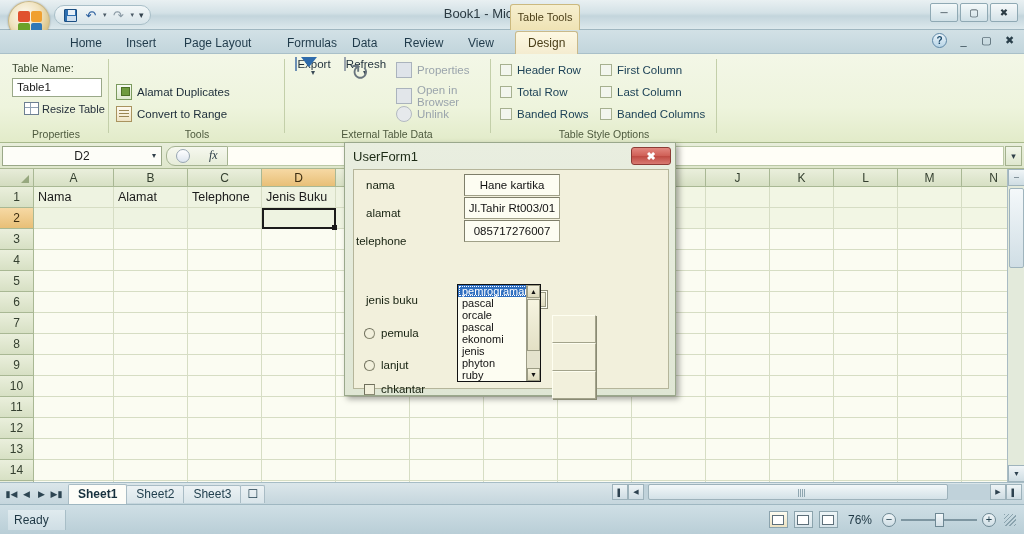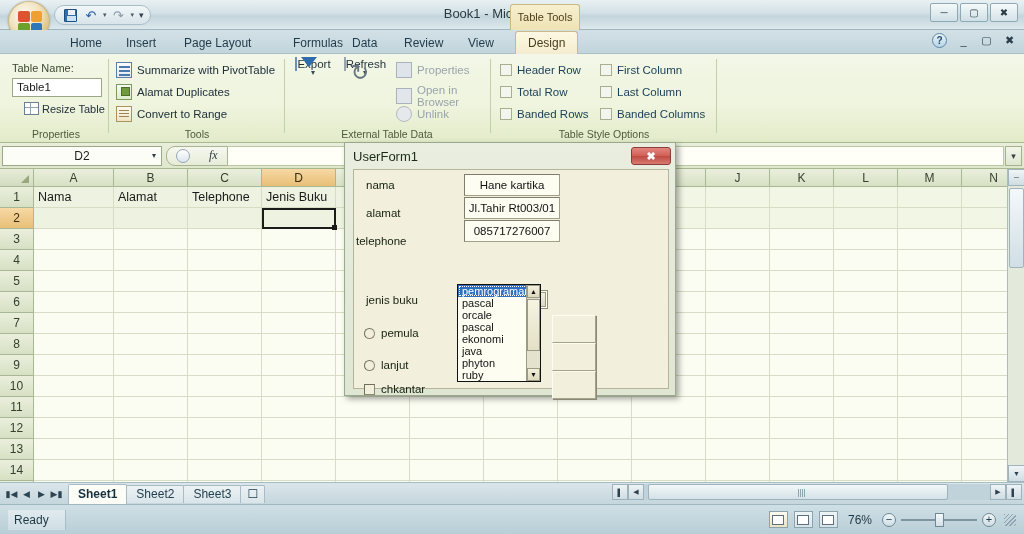--- a/index.html
+++ b/index.html
@@ -435,21 +435,21 @@
       <div class="wb">─</div>
       <div class="wb">▢</div>
       <div class="wb close">✖</div>
     </div>
   </div>
 
   <div class="ribbon-tabs">
     <div class="rtab" style="left:58px">Home</div>
     <div class="rtab" style="left:114px">Insert</div>
     <div class="rtab" style="left:172px">Page Layout</div>
-    <div class="rtab" style="left:281px">Formulas</div>
+    <div class="rtab" style="left:275px">Formulas</div>
     <div class="rtab" style="left:340px">Data</div>
     <div class="rtab" style="left:392px">Review</div>
     <div class="rtab" style="left:456px">View</div>
     <div class="rtab active" style="left:515px">Design</div>
 
     <div class="ribbon-right">
       <div class="help-ico">?</div>
       <div class="mini-btn">_</div>
       <div class="mini-btn">▢</div>
       <div class="mini-btn">✖</div>
@@ -463,24 +463,20 @@
       <div class="tbl-name-input">Table1</div>
       <div class="resize-row">
         <span class="mini-grid-ico"></span>
         <span>Resize Table</span>
       </div>
       <div class="group-label">Properties</div>
     </div>
     <div class="group-sep" style="left:108px"></div>
 
     <div class="group" style="left:112px; width:170px">
-      <div class="cmd-row" style="left:4px; top:6px">
-        <span class="ico16 ico-pivot"></span>
-        <span>Summarize with PivotTable</span>
-      </div>
       <div class="cmd-row" style="left:4px; top:28px">
         <span class="ico16 ico-dupe"></span>
         <span>Alamat Duplicates</span>
       </div>
       <div class="cmd-row" style="left:4px; top:50px">
         <span class="ico16 ico-range"></span>
         <span>Convert to Range</span>
       </div>
       <div class="group-label">Tools</div>
     </div>
@@ -935,21 +931,21 @@
         <span>chkantar</span>
       </div>
     </div>
 
     <div class="uf-droplist">
       <div class="dl-item sel">pemrograman</div>
       <div class="dl-item">pascal</div>
       <div class="dl-item">orcale</div>
       <div class="dl-item">pascal</div>
       <div class="dl-item">ekonomi</div>
-      <div class="dl-item">java</div>
+      <div class="dl-item">jenis</div>
       <div class="dl-item">phyton</div>
       <div class="dl-item">ruby</div>
 
       <div class="dl-scroll">
         <div class="dl-sb">▲</div>
         <div class="dl-sthumb"></div>
         <div class="dl-sb">▼</div>
       </div>
     </div>
   </div>

